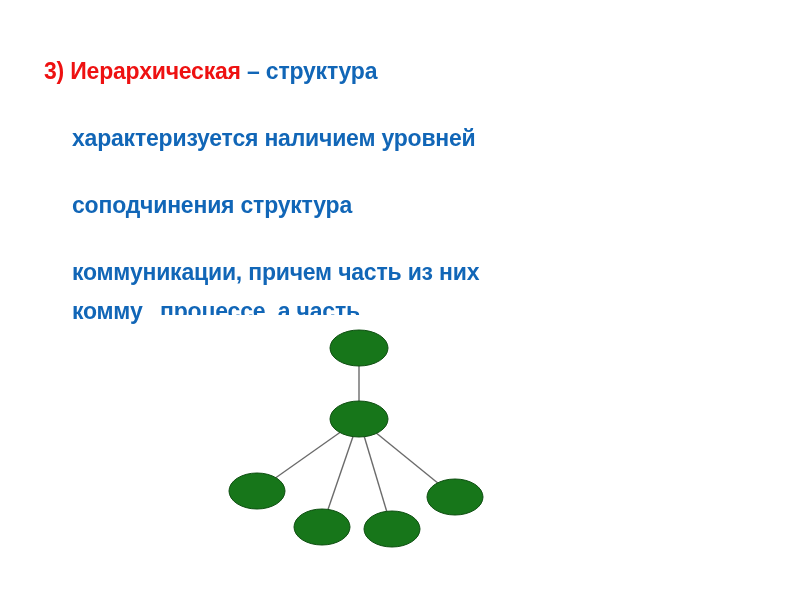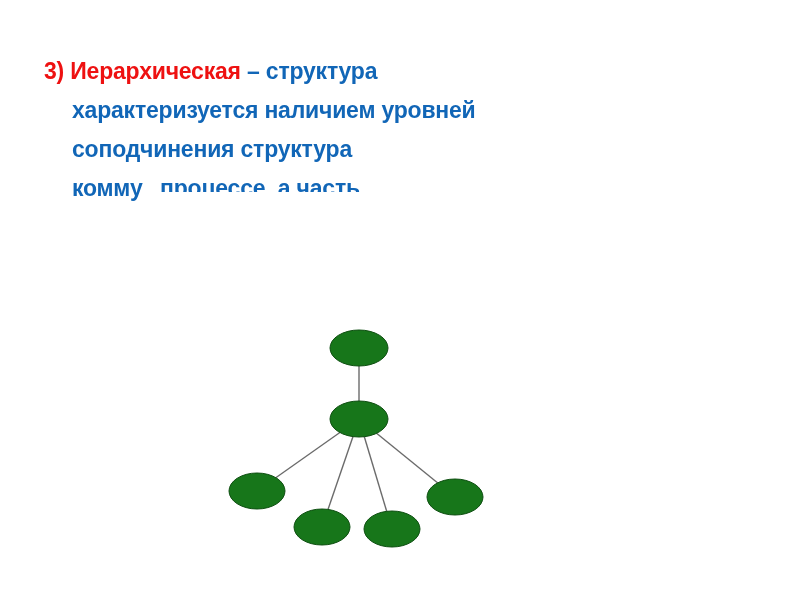--- a/index.html
+++ b/index.html
@@ -36,20 +36,21 @@
     color: #1166b7;
     white-space: nowrap;
   }
 
   .t-line {
     height: 39px;
     position: relative;
   }
   .t-line.indent {
     padding-left: 28px;
+    margin-top: 28px;
   }
 
   .red   { color: #ee1111; }
   .blue  { color: #1166b7; }
 
   
   #line-6 {
     position: relative;
     height: 39px;
   }
@@ -81,20 +82,21 @@
 <body>
 
 <div id="slide">
 
   <div id="text-block">
 
     <div class="t-line"><span class="red">3) Иерархическая </span><span class="blue">– структура</span></div>
 
     <div class="t-line indent">характеризуется наличием уровней</div>
     <div class="t-line indent">соподчинения структура</div>
+    <div class="t-line indent">коммуникации, причем часть из них</div>
 
     <div id="line-6">
       <span class="seg" id="seg-a">комму</span>
       <span class="seg" id="seg-b">процессе, а часть </span>
     </div>
 
   </div>
 
   <div id="diagram">
     <svg width="800" height="600" viewBox="0 0 800 600" xmlns="http://www.w3.org/2000/svg">

